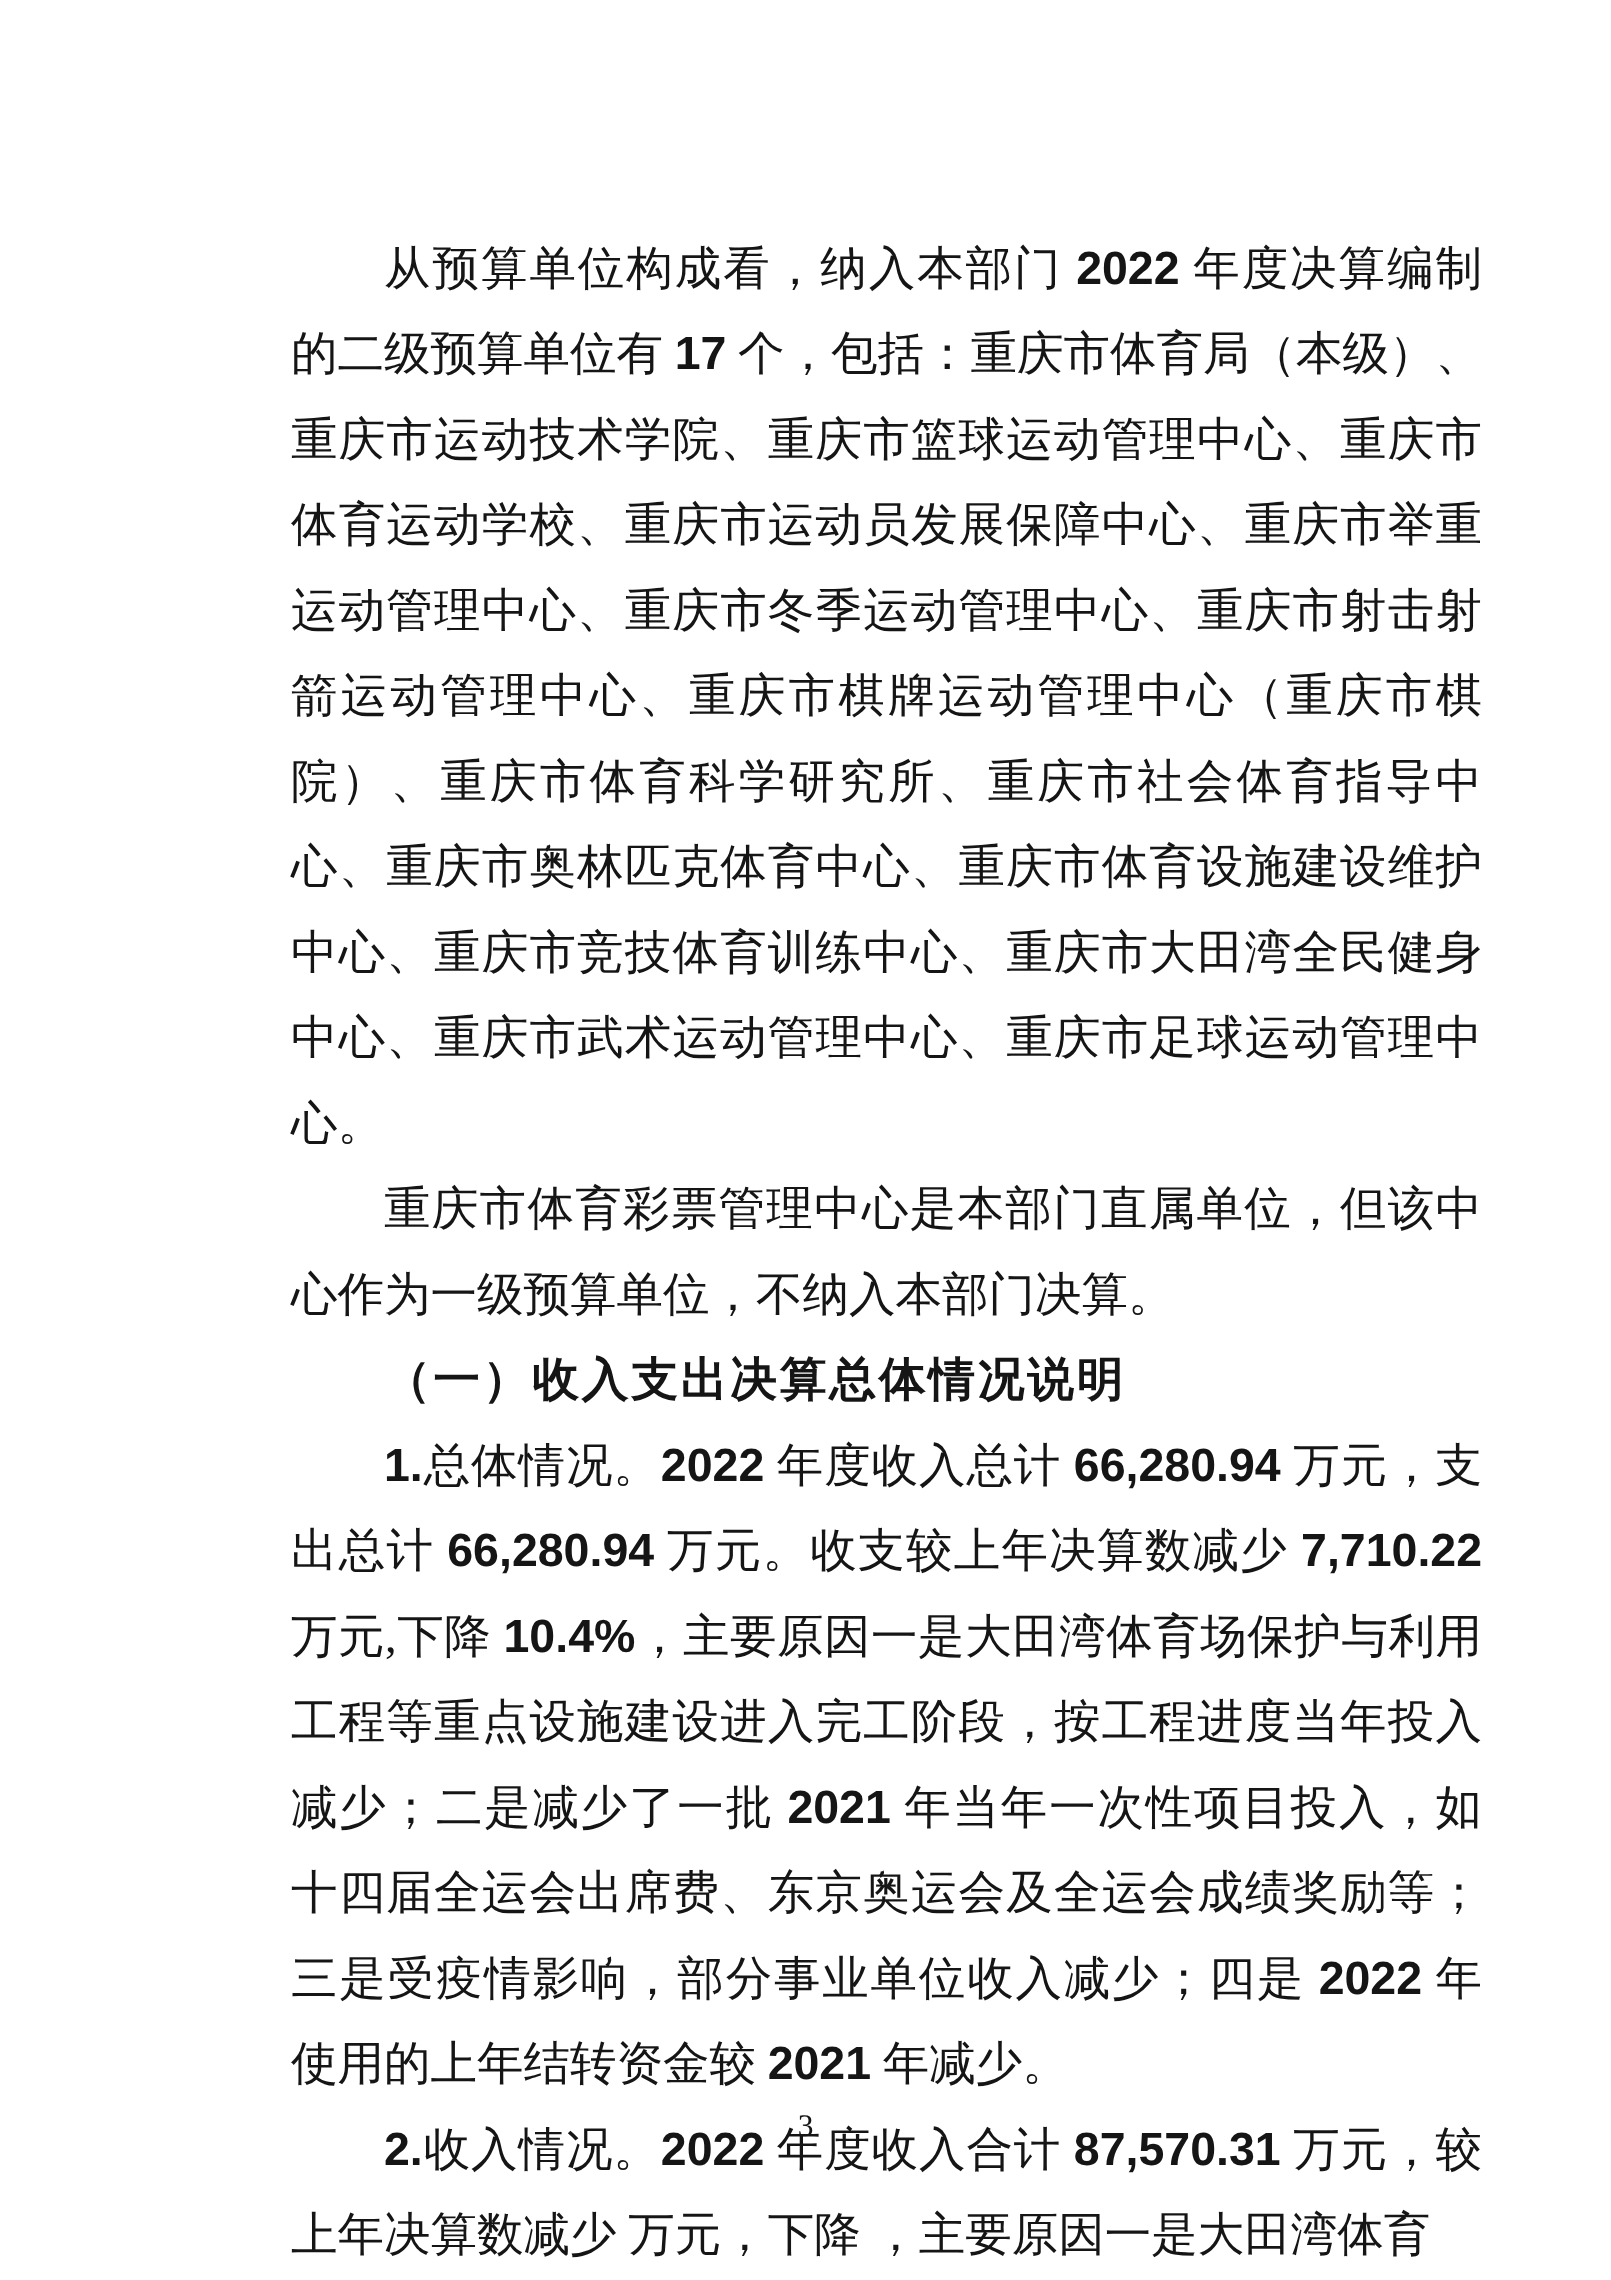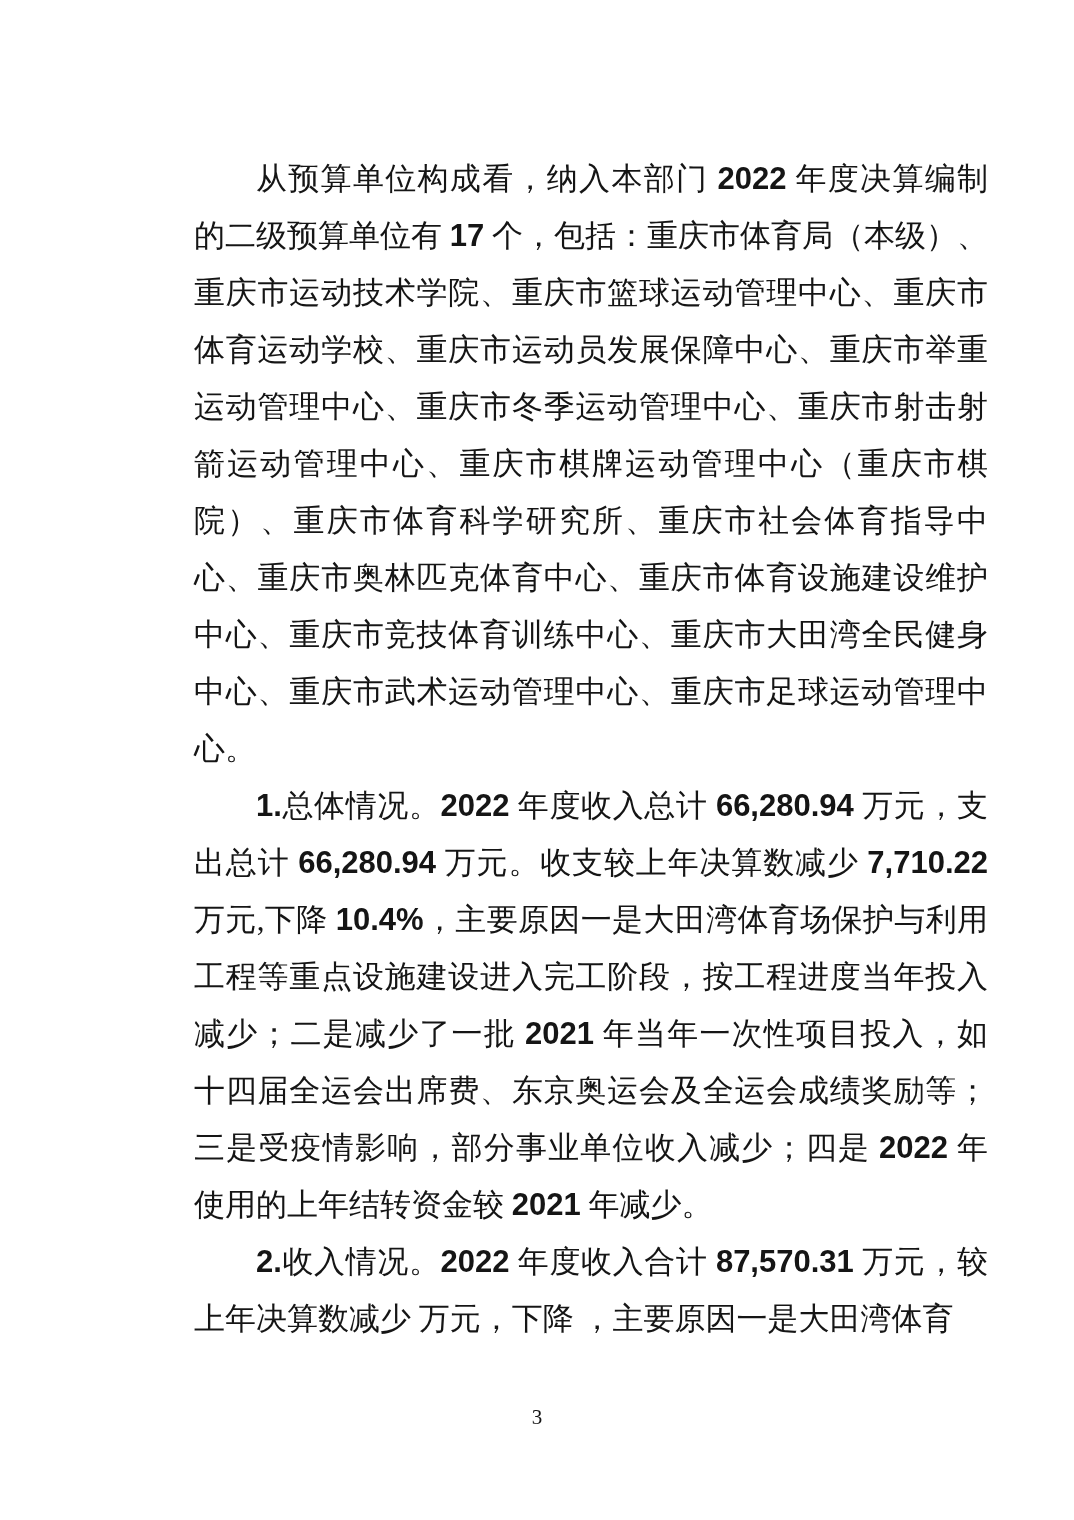--- a/index.html
+++ b/index.html
@@ -60,18 +60,20 @@
     font-size: 21px;
     color: #151515;
   }
 </style>
 </head>
 <body>
 
 <div class="page">
   <div class="content">
     <p class="body">从预算单位构成看，纳入本部门 <span class="num">2022</span> 年度决算编制的二级预算单位有 <span class="num">17</span> 个，包括：重庆市体育局（本级）、重庆市运动技术学院、重庆市篮球运动管理中心、重庆市体育运动学校、重庆市运动员发展保障中心、重庆市举重运动管理中心、重庆市冬季运动管理中心、重庆市射击射箭运动管理中心、重庆市棋牌运动管理中心（重庆市棋院）、重庆市体育科学研究所、重庆市社会体育指导中心、重庆市奥林匹克体育中心、重庆市体育设施建设维护中心、重庆市竞技体育训练中心、重庆市大田湾全民健身中心、重庆市武术运动管理中心、重庆市足球运动管理中心。</p>
+    <p class="body">重庆市体育彩票管理中心是本部门直属单位，但该中心作为一级预算单位，不纳入本部门决算。</p>
+    <p class="h2">（一）收入支出决算总体情况说明</p>
     <p class="body"><span class="num">1.</span>总体情况。<span class="num">2022</span> 年度收入总计 <span class="num">66,280.94</span> 万元，支出总计 <span class="num">66,280.94</span> 万元。收支较上年决算数减少 <span class="num">7,710.22</span> 万元,下降 <span class="num">10.4%</span>，主要原因一是大田湾体育场保护与利用工程等重点设施建设进入完工阶段，按工程进度当年投入减少；二是减少了一批 <span class="num">2021</span> 年当年一次性项目投入，如十四届全运会出席费、东京奥运会及全运会成绩奖励等；三是受疫情影响，部分事业单位收入减少；四是 <span class="num">2022</span> 年使用的上年结转资金较 <span class="num">2021</span> 年减少。</p>
     <p class="body"><span class="num">2.</span>收入情况。<span class="num">2022</span> 年度收入合计 <span class="num">87,570.31</span> 万元，较上年决算数减少  万元，下降 ，主要原因一是大田湾体育</p>
   </div>
 
   <div class="page-number">3</div>
 </div>
 
 </body></html>

